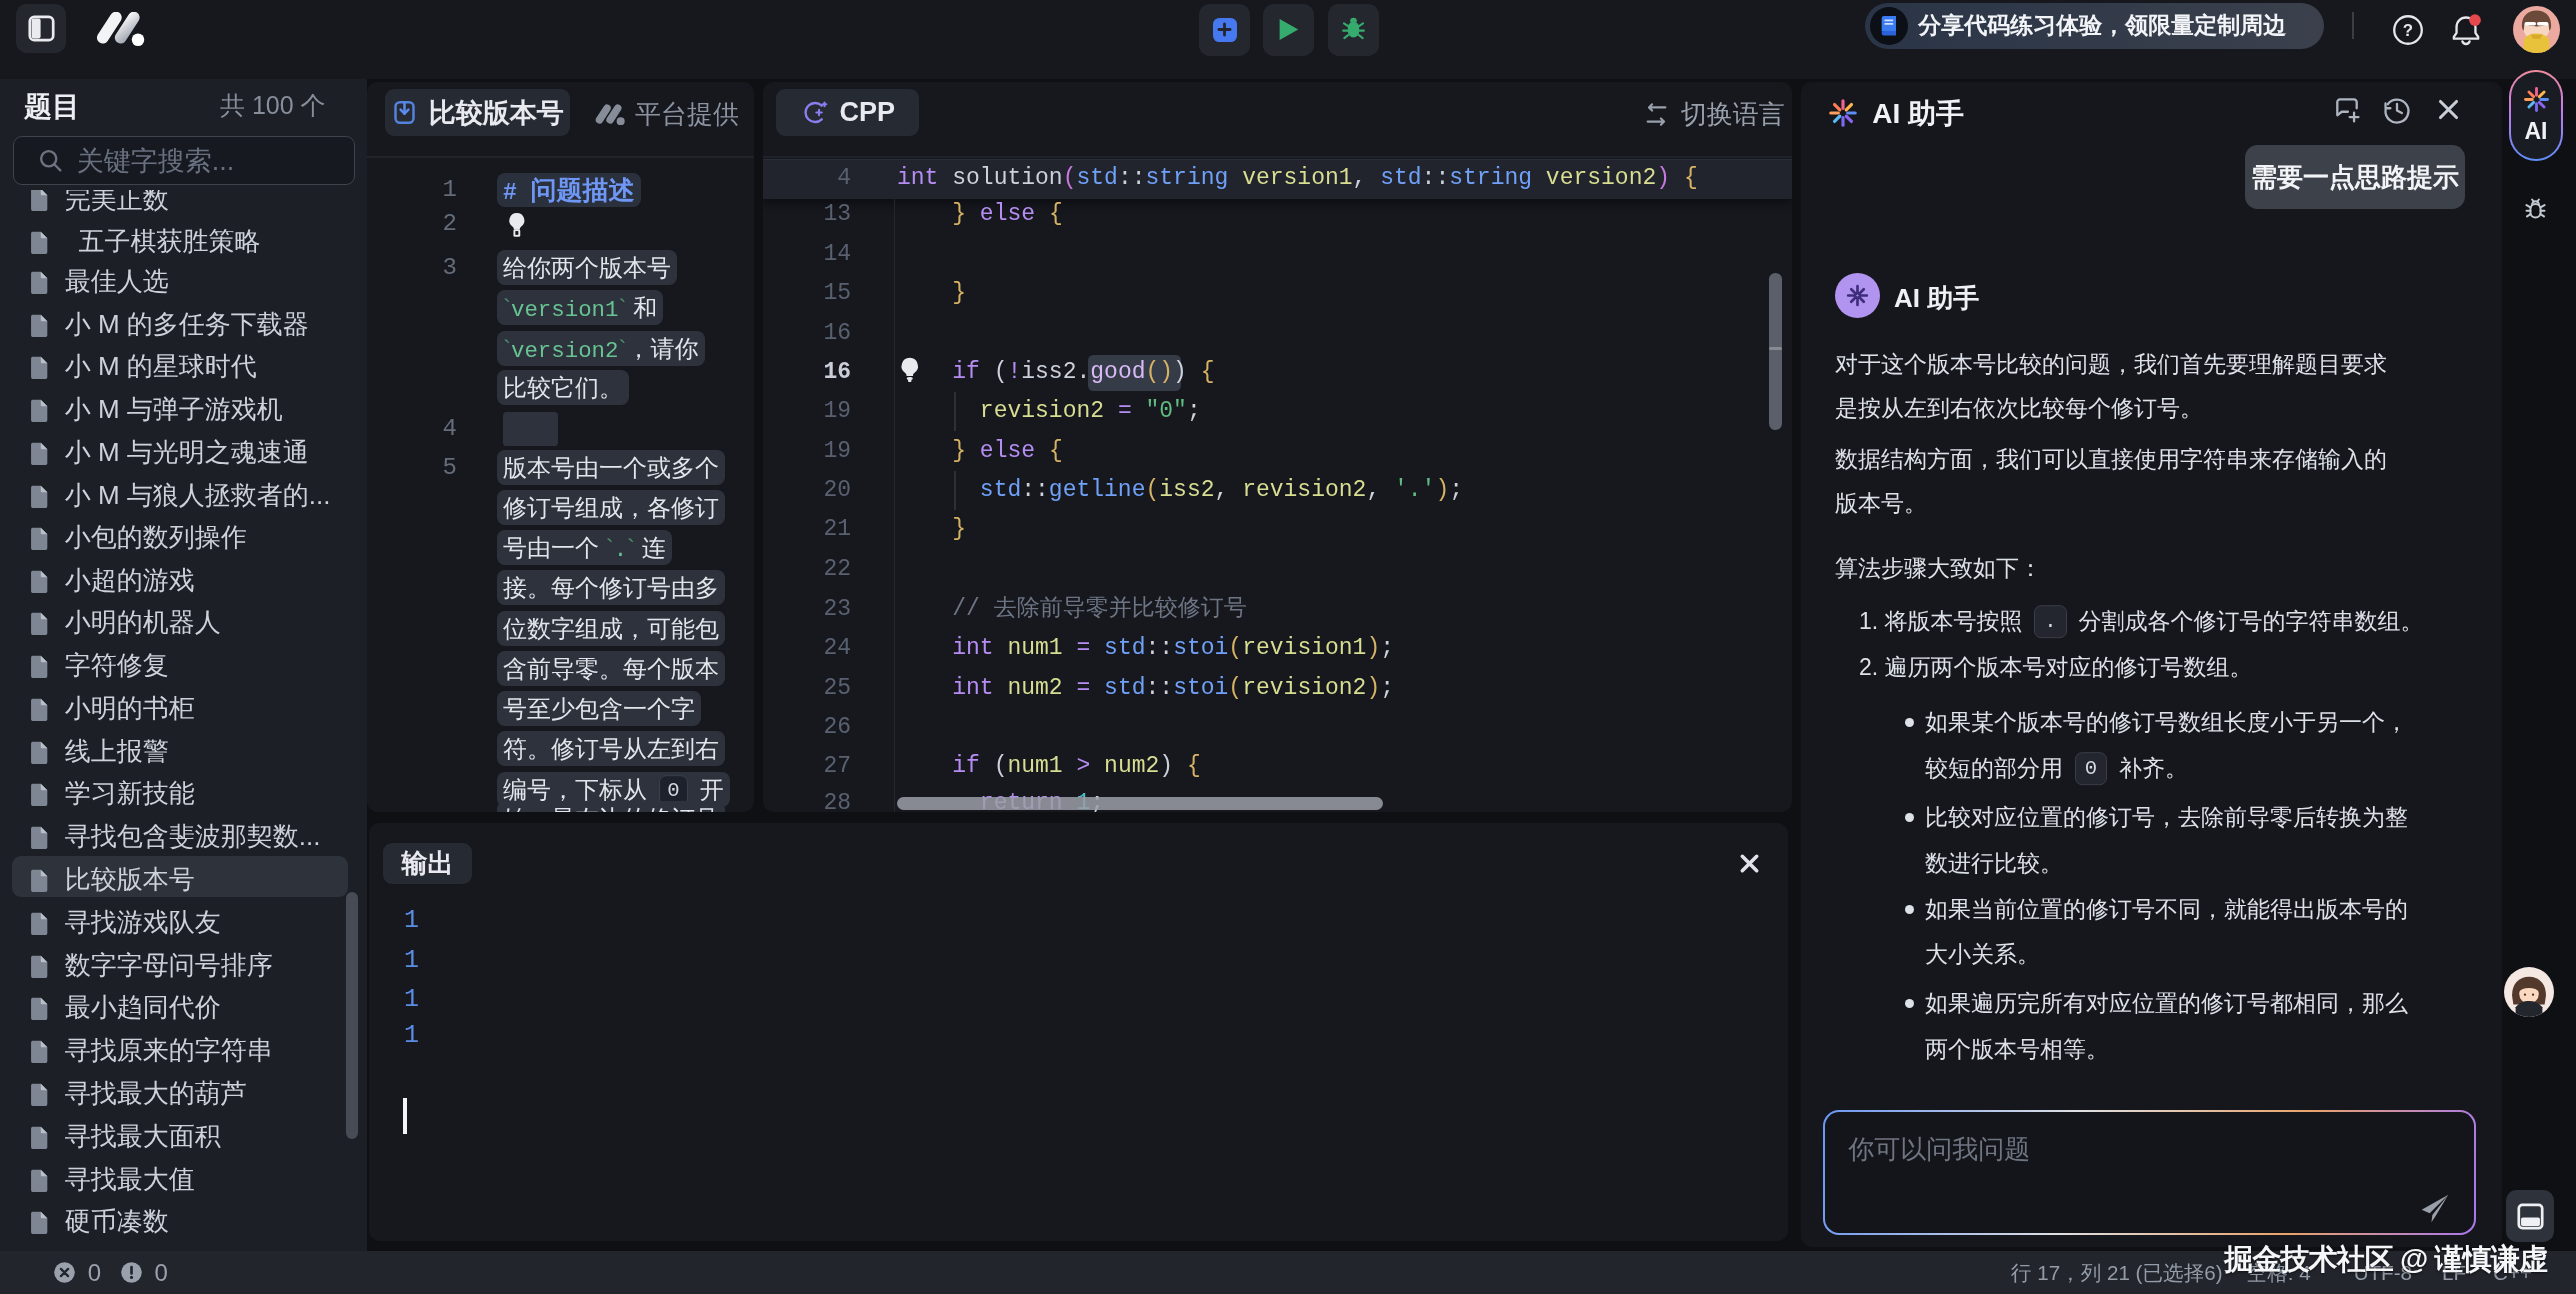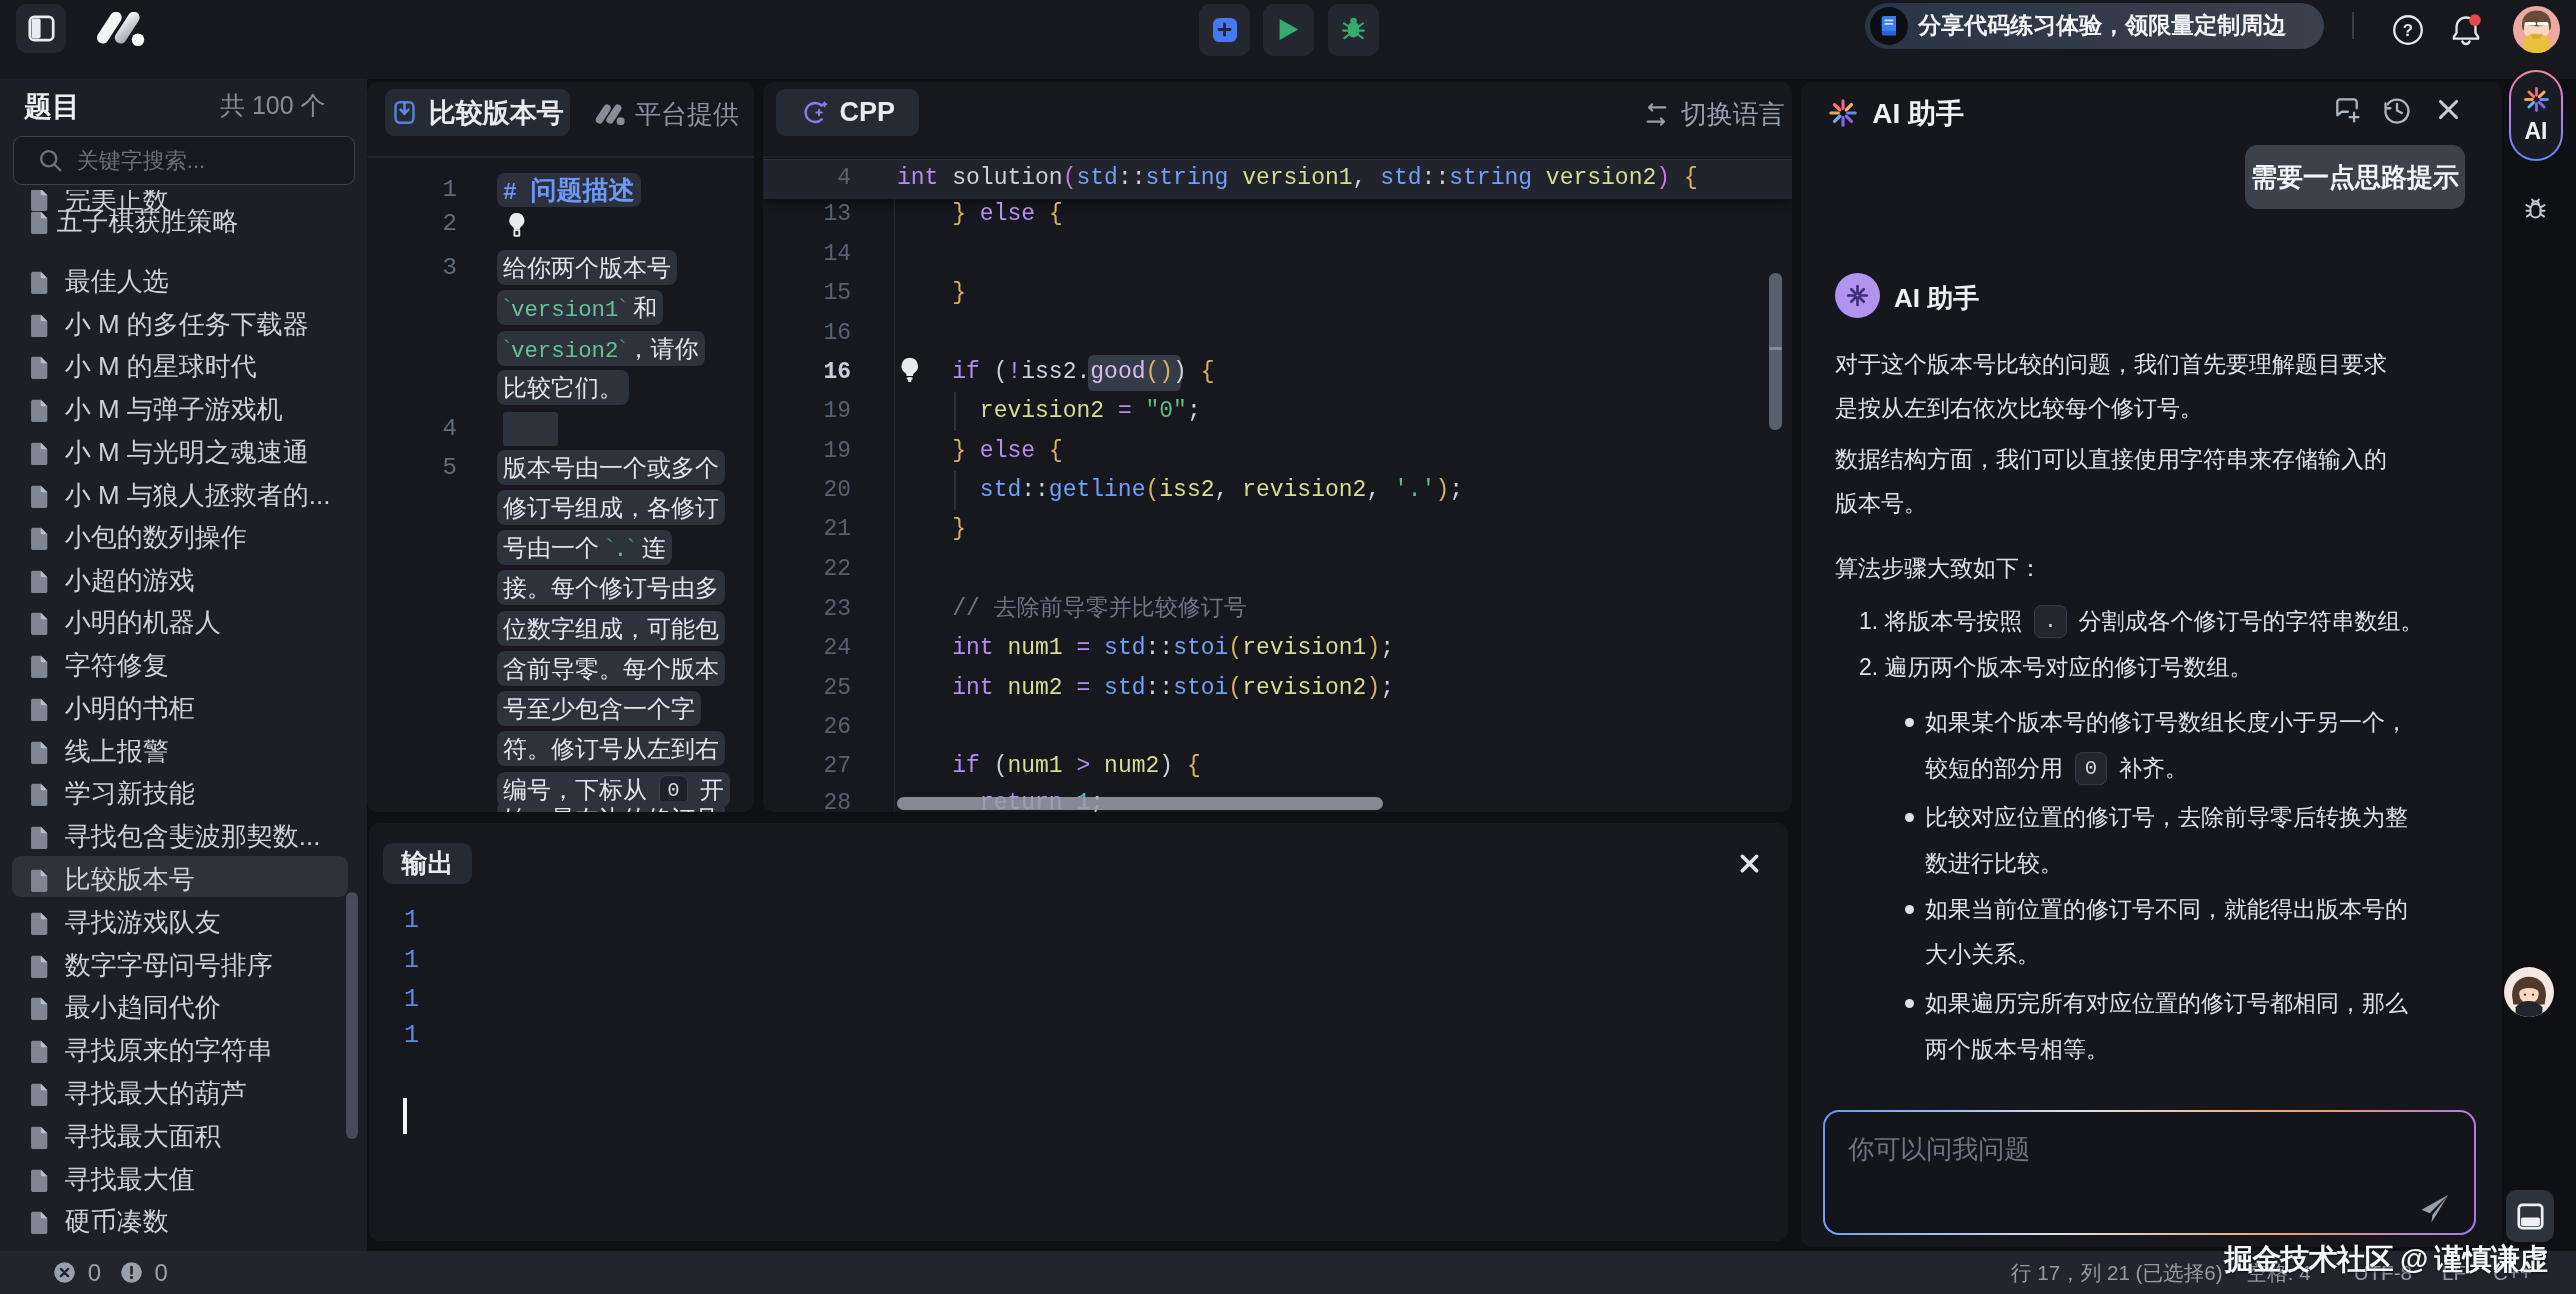--- a/index.html
+++ b/index.html
@@ -95,31 +95,31 @@
     </g>
   </svg>
 <div class="ab" style="left:0;top:79px;width:367px;height:1173px;background:#1c1f26"></div>
 <div class="ab" style="left:24px;top:88px;font-size:28px;font-weight:bold;color:#eceef2">题目</div>
 <div class="ab" style="left:220px;top:89px;font-size:25px;color:#878e9b">共 100 个</div>
 <div class="ab" style="left:12.5px;top:136px;width:342px;height:49px;border:1.8px solid #3e434c;border-radius:9px;background:#171920;display:flex;align-items:center">
 <svg style="margin-left:24px" width="25" height="25" viewBox="0 0 28 28">
       <circle cx="12" cy="12" r="8.5" fill="none" stroke="#6d7480" stroke-width="2.6"></circle>
       <path d="M18.5 18.5 25 25" stroke="#6d7480" stroke-width="2.6" stroke-linecap="round"></path>
     </svg>
-<span style="color:#697080;font-size:22px;margin-left:14.3px">关键字搜索...</span>
+<span style="color:#697080;font-size:27px;margin-left:14.3px">关键字搜索...</span>
   </div>
 <div class="ab" style="left:0;top:190px;width:367px;height:1062px;overflow:hidden">
 <div class="row" style="left:28px;top:-12.5px;height:43px;gap:14.3px">
       <svg width="22.4" height="26" viewBox="0 0 20 24" style="flex:none">
         <path d="M2.5 2.5 h9 l6 6 v13 a1.5 1.5 0 0 1 -1.5 1.5 h-12 a1.5 1.5 0 0 1 -1.5 -1.5 v-17.5 a1.5 1.5 0 0 1 1.5 -1.5 z" fill="#7e8694"></path>
         <path d="M11.5 2.5 l6 6 h-5 a1 1 0 0 1 -1 -1 z" fill="#b9bfc9"></path>
       </svg>
       <span>完美正数</span>
     </div>
-<div class="row" style="left:28px;top:10px;height:43px;gap:6px">
+<div class="row" style="left:28px;top:30px;height:43px;gap:28px">
       <svg width="22.4" height="26" viewBox="0 0 20 24" style="flex:none">
         <path d="M2.5 2.5 h9 l6 6 v13 a1.5 1.5 0 0 1 -1.5 1.5 h-12 a1.5 1.5 0 0 1 -1.5 -1.5 v-17.5 a1.5 1.5 0 0 1 1.5 -1.5 z" fill="#7e8694"></path>
         <path d="M11.5 2.5 l6 6 h-5 a1 1 0 0 1 -1 -1 z" fill="#b9bfc9"></path>
       </svg>
       <span>五子棋获胜策略</span>
     </div>
 <div class="row" style="left:28px;top:70px;height:43px;gap:14.3px">
       <svg width="22.4" height="26" viewBox="0 0 20 24" style="flex:none">
         <path d="M2.5 2.5 h9 l6 6 v13 a1.5 1.5 0 0 1 -1.5 1.5 h-12 a1.5 1.5 0 0 1 -1.5 -1.5 v-17.5 a1.5 1.5 0 0 1 1.5 -1.5 z" fill="#7e8694"></path>
         <path d="M11.5 2.5 l6 6 h-5 a1 1 0 0 1 -1 -1 z" fill="#b9bfc9"></path>

